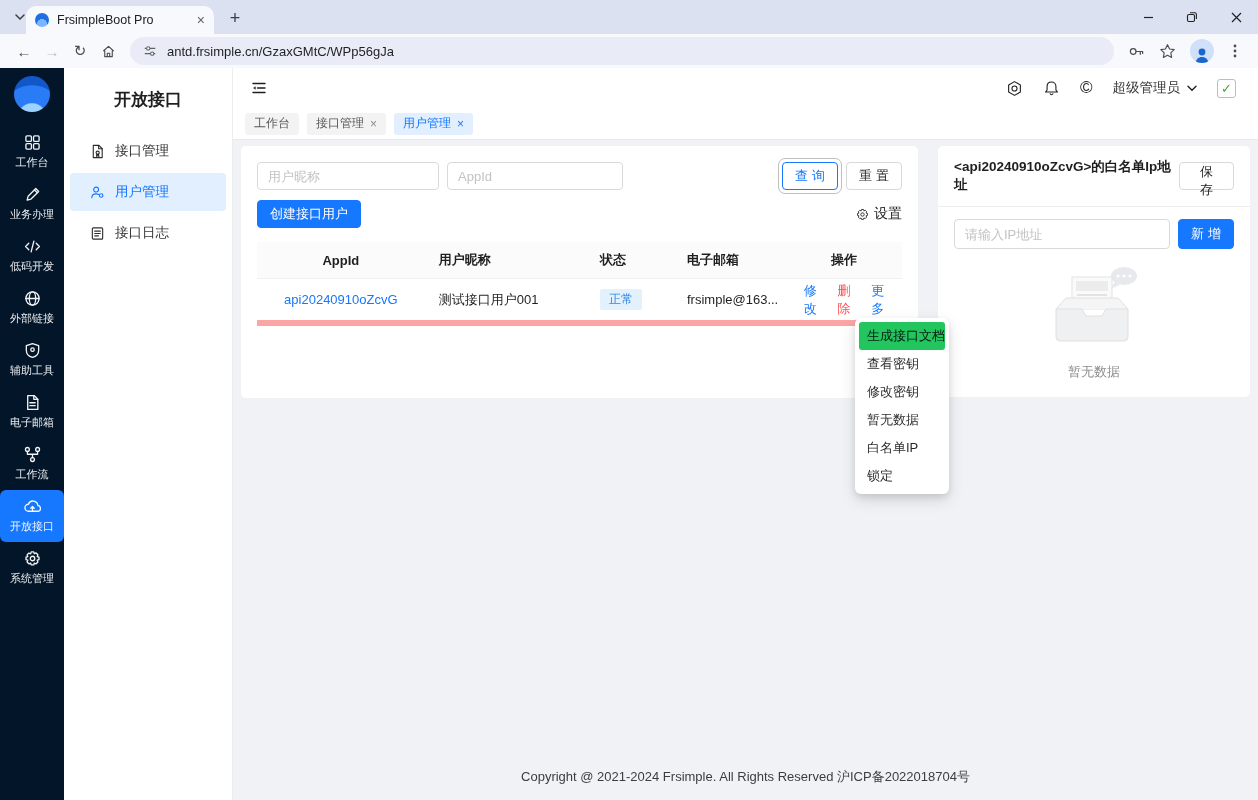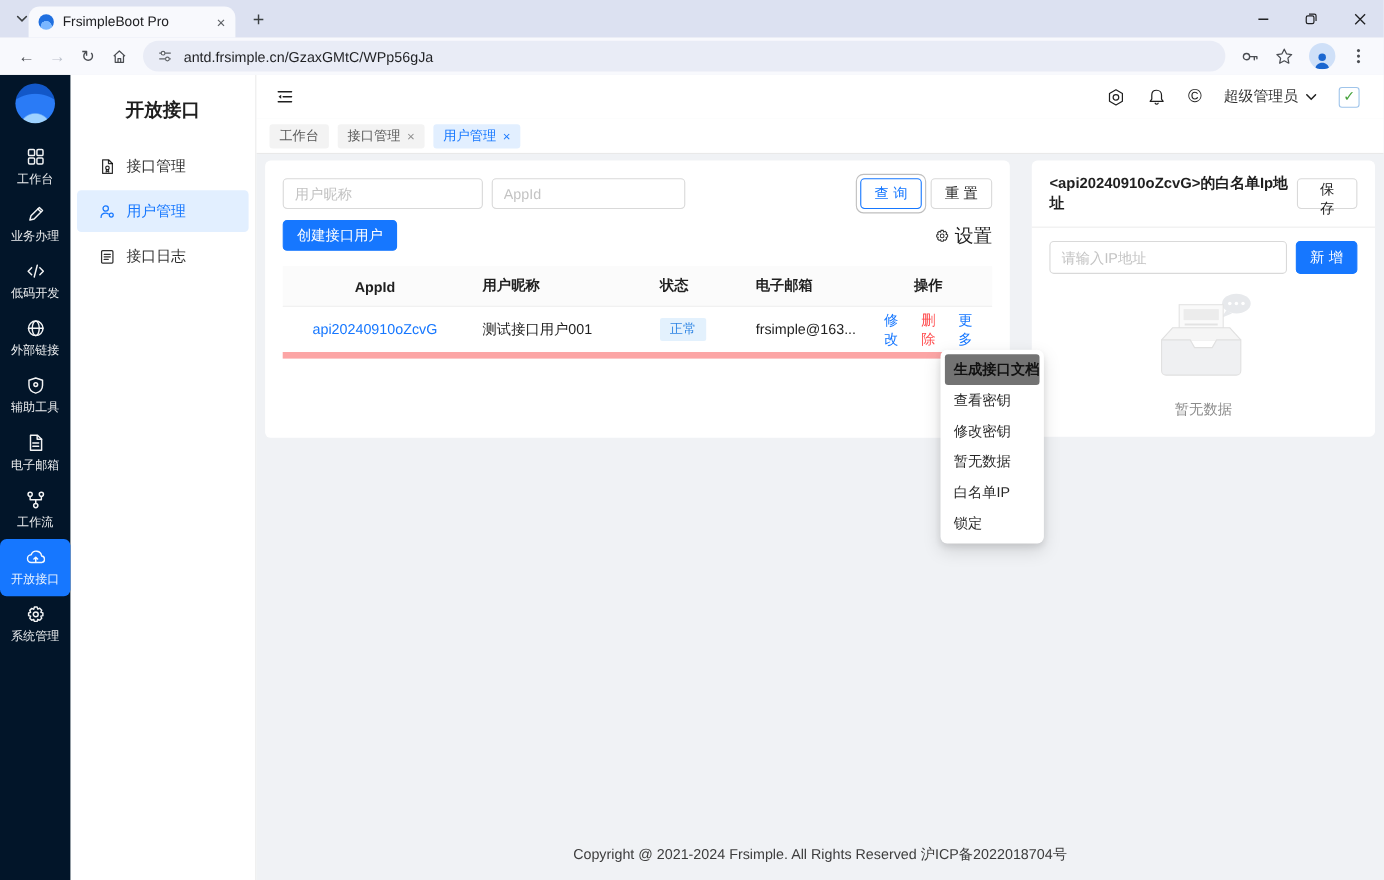--- a/index.html
+++ b/index.html
@@ -87,21 +87,21 @@
   .inp::placeholder { color:#c3c3c3; }
   .inp-nick { width:182px; }
   .inp-appid { width:176px; }
   .btn { height:28px; border-radius:4px; border:1px solid #d9d9d9; background:#fff; font-size:13px;
     font-family:inherit; padding:0 12px; cursor:pointer; color:rgba(0,0,0,.88); }
   .btn.spaced { letter-spacing:4px; padding-right:8px; }
   .btn-query { color:#1677ff; border-color:#1677ff; position:relative; margin-left:auto; }
   .btn-query::after { content:""; position:absolute; inset:-5px; border:1px solid #bfbfbf; border-radius:7px; }
   .btn-primary { background:#1677ff; border-color:#1677ff; color:#fff; }
   .row2 { display:flex; align-items:center; margin-top:10px; }
-  .settings-link { margin-left:auto; display:flex; align-items:center; gap:5px; font-size:17px; cursor:pointer; }
+  .settings-link { margin-left:auto; display:flex; align-items:center; gap:5px; font-size:14px; cursor:pointer; }
   .settings-link svg { stroke:#333; fill:none; stroke-width:1.2; }
 
   
   .table { margin-top:14px; }
   .t-head { display:flex; background:#fbfbfb; height:36px; align-items:center; font-weight:700; font-size:13px; }
   .t-row { display:flex; height:48px; align-items:center; border-top:1px solid #f0f0f0; border-bottom:6px solid #fca5a5; font-size:13px; }
   .tc { padding:0 14px; position:relative; }
   .tc-appid { width:26%; text-align:center; }
   .tc-nick  { width:25%; }
   .tc-status{ width:13.5%; }
@@ -115,21 +115,21 @@
 
   .pager { display:flex; align-items:center; justify-content:flex-end; margin-top:16px; gap:12px; padding-right:4px; }
   .pager-prev { color:#b9b9b9; font-size:15px; cursor:pointer; }
   .pager-page { width:25px; height:25px; border:1px solid #1677ff; border-radius:4px; color:#1677ff;
     display:flex; align-items:center; justify-content:center; font-size:13px; cursor:pointer; }
 
   
   .dropdown { position:absolute; left:855px; top:318px; width:94px; background:#fff; border-radius:6px;
     box-shadow:0 6px 16px rgba(0,0,0,.13), 0 3px 6px rgba(0,0,0,.09); padding:4px; z-index:100; }
   .dd-item { padding:5px 8px; font-size:13px; border-radius:3px; white-space:nowrap; color:rgba(0,0,0,.85); cursor:pointer; }
-  .dd-item.hover { background:#737373;font-weight:bold; }
+  .dd-item.hover { background:#22c55e; }
 
   
   .wp-head { display:flex; align-items:center; }
   .wp-title { font-weight:700; font-size:13.5px; }
   .wp-save { margin-left:auto; }
   .wp-divider { height:1px; background:#ededed; margin:12px -16px; }
   .wp-addrow { display:flex; gap:8px; }
   .inp-ip { flex:1; height:30px; }
   .btn-add { height:30px; }
   .empty { margin-top:14px; display:flex; flex-direction:column; align-items:center; gap:18px; }

